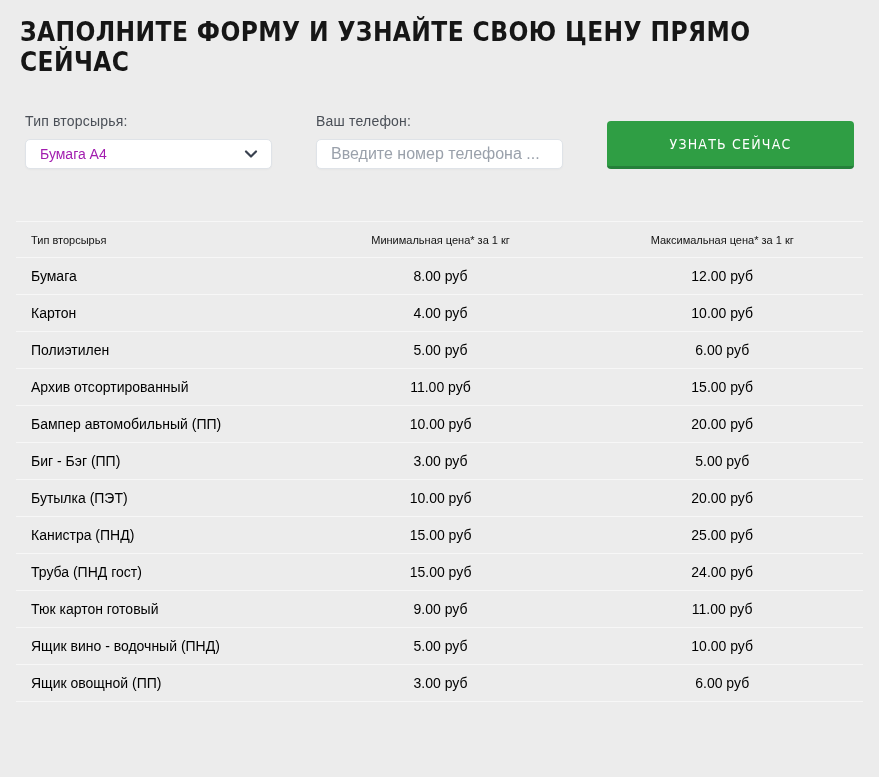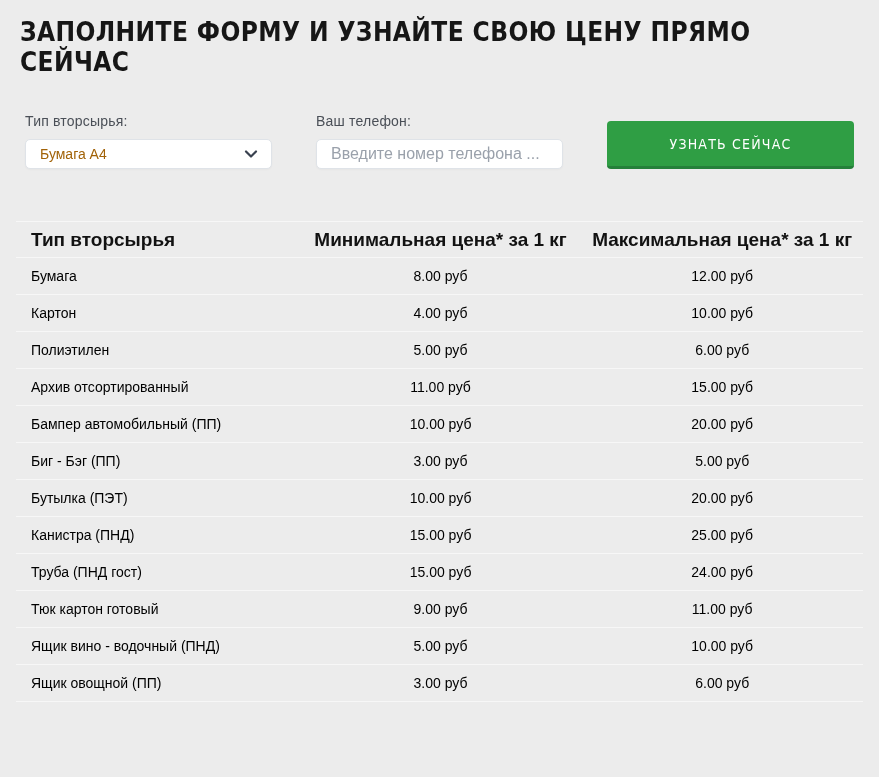--- a/index.html
+++ b/index.html
@@ -50,21 +50,21 @@
     border: 1px solid #dfe3e8;
     border-radius: 5px;
     display: flex;
     align-items: center;
     padding: 0 34px 0 14px;
     cursor: pointer;
     box-shadow: 0 1px 2px rgba(0,0,0,0.03);
   }
   .select-value {
     font-size: 14px;
-    color: #a16207;
+    color: #a21caf;
     white-space: nowrap;
     overflow: hidden;
   }
   .select-chevron {
     position: absolute;
     right: 12px;
     top: 50%;
     transform: translateY(-50%);
     width: 16px;
     height: 16px;
@@ -109,22 +109,22 @@
     width: 100%;
     border-collapse: collapse;
     table-layout: fixed;
   }
   .price-table th, .price-table td {
     border-top: 1px solid #f7f7f7;
     border-bottom: 1px solid #f7f7f7;
   }
   .price-table th {
     height: 36px;
-    font-size: 19px;
-    font-weight: 700;
+    font-size: 11px;
+    font-weight: 400;
     color: #121212;
     font-stretch: condensed;
   }
   .price-table td {
     height: 37px;
     font-size: 14px;
     color: #000000;
     font-stretch: condensed;
   }
   .col-type   { width: 33.5%; text-align: left; padding-left: 15px; }

